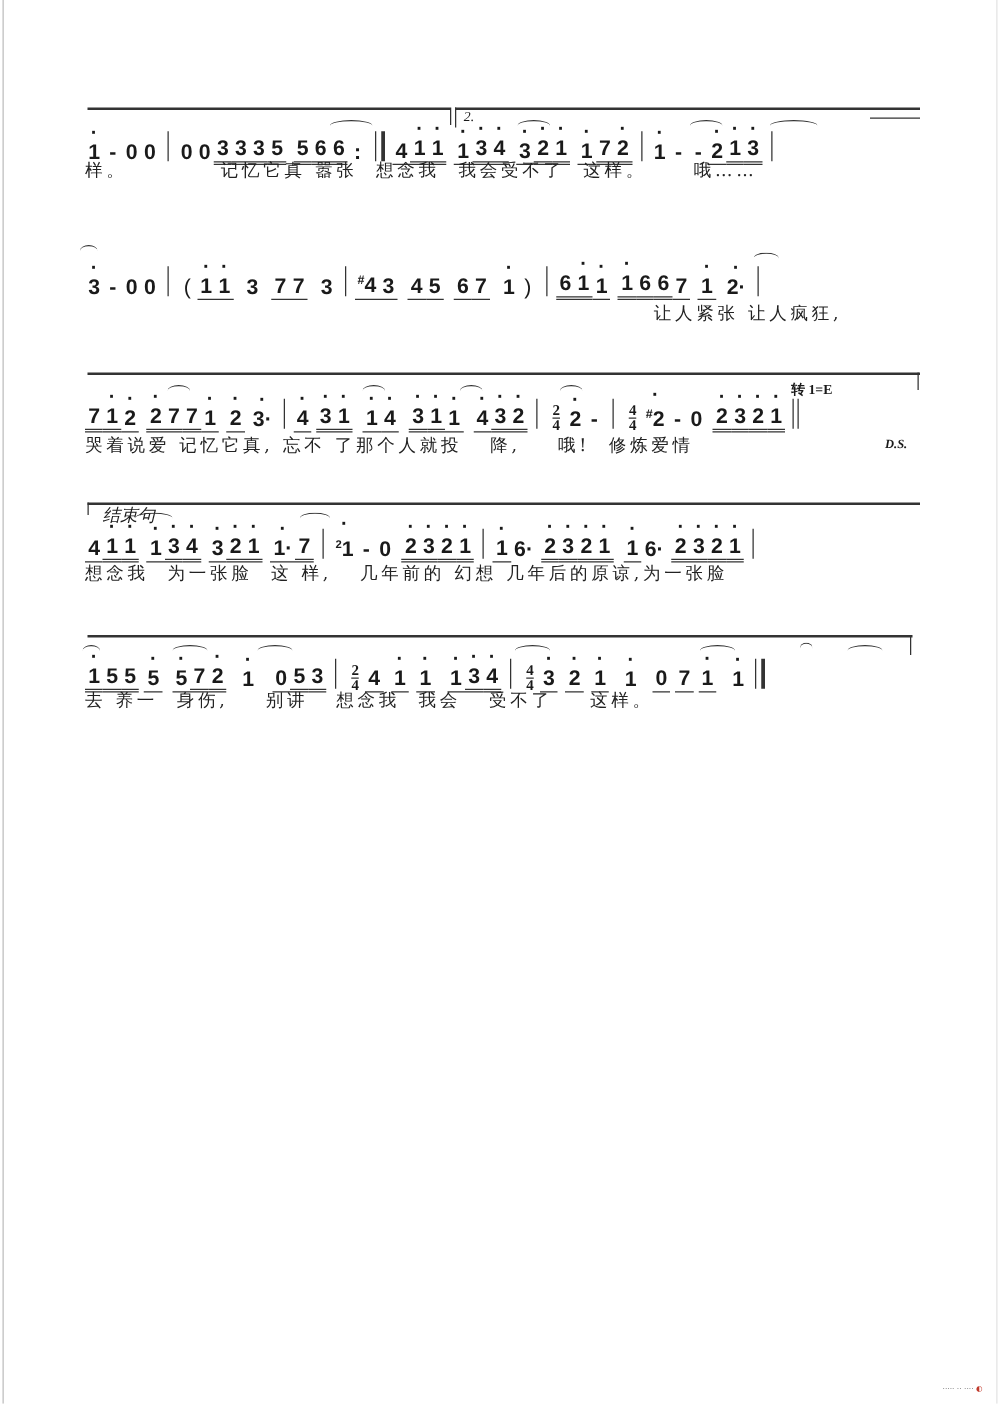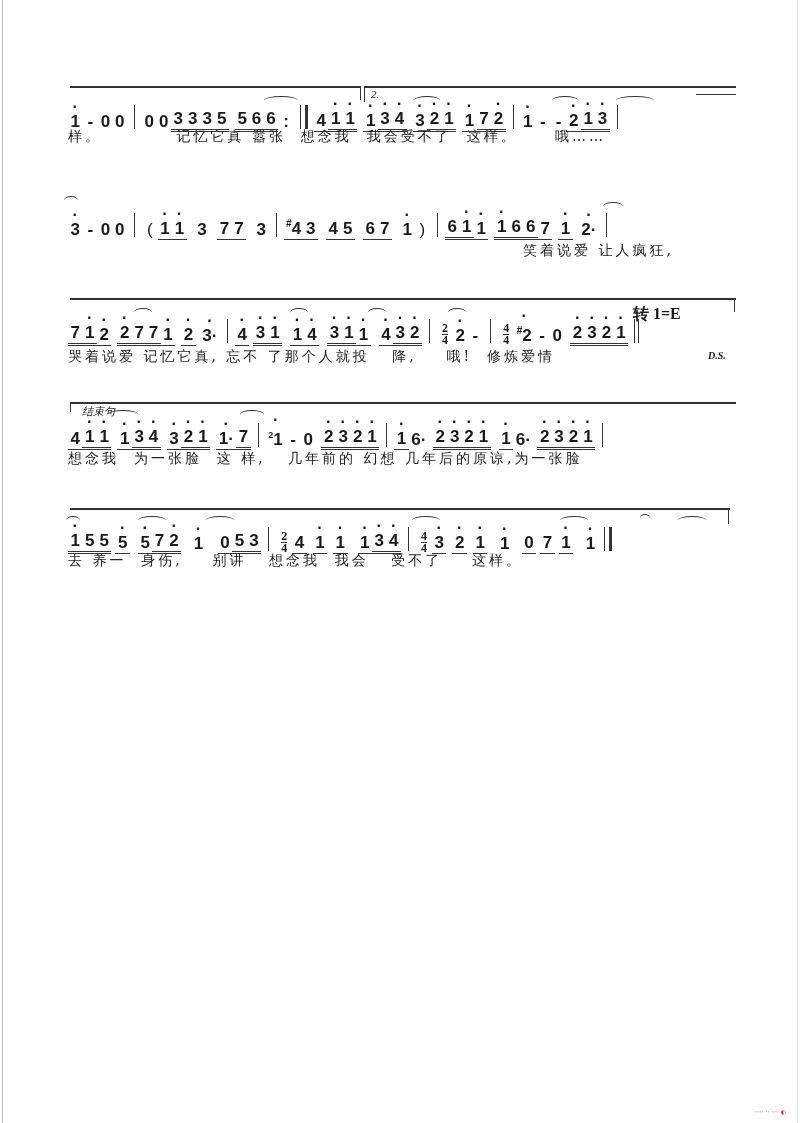--- a/index.html
+++ b/index.html
@@ -18,21 +18,21 @@
   .token.ul1 { border-bottom: 1.3px solid #333; }
   .token.ul2 { border-bottom: 3.5px double #333; }
   .sym { font-family: "Liberation Sans", sans-serif; font-weight: bold; font-size: 17px; line-height: 20px; padding: 0 5px; }
   .barline { display: inline-block; width: 0; height: 24px; border-left: 1.5px solid #333; margin: 0 7px; align-self: center; }
   .barline.final { width: 4px; border-left: 1.5px solid #333; border-right: 3px solid #333; margin: 0 6px; }
   .timesig { display: inline-flex; flex-direction: column; font-family: "Liberation Serif", serif; font-weight: bold;
              font-size: 12px; line-height: 11px; margin: 0 5px; text-align: center; }
   .timesig span:first-child { border-bottom: 1px solid #333; }
   .lyrics { position: absolute; left: 0; font-family: "DejaVu Serif", serif; font-size: 14px; letter-spacing: 3px;
             white-space: pre; color: #222; }
-  .annot { position: absolute; font-family: "Liberation Serif", serif; font-size: 16px; font-weight: bold; }
+  .annot { position: absolute; font-family: "Liberation Serif", serif; font-size: 11px; font-weight: bold; }
   .annot-italic { position: absolute; font-family: "Liberation Serif", serif; font-size: 10px; font-style: italic; font-weight: bold; }
   .slur { position: absolute; height: 8px; border-top: 1.4px solid #333; border-radius: 50% 50% 0 0; }
   .watermark { position: absolute; right: 14px; bottom: 8px; font-size: 6px; color: #555; }
   .wm-logo { color: #c0392b; }
 </style>
 </head>
 <body>
 
 <div class="page-border"></div>
 
@@ -124,21 +124,21 @@
     <span class="token dot-hi ul2">1</span>
       <span class="token ul2">6</span>
       <span class="token ul2">6</span>
       <span class="token ul1">7</span>
     <span class="token dot-hi ul1" style="margin-left:6px">1</span>
     <span class="token dot-hi" style="margin-left:6px">2·</span>
     <span class="barline"></span>
   </div>
   <div class="slur" style="left:-4px; top:-10px; width:14px;"></div>
   <div class="slur" style="left:535px; top:-4px; width:20px;"></div>
-  <div class="lyrics" style="top:36px; left:455px;">笑着说爱 让人疯狂,</div>
+  <div class="lyrics" style="top:36px; left:455px;">让人紧张 让人疯狂,</div>
 </div>
 
 <div class="system" style="top:298px;">
   <div class="bracket-line" style="left:2px; width:666px; top:0;"></div>
   <div class="volta-v" style="left:666px; top:0; height:14px;"></div>
   <div class="annot" style="left:565px; top:6px;">转 1=E</div>
   <div class="notes" style="top:18px;">
     <span class="token ul2">7</span>
       <span class="token dot-hi ul2">1</span>
       <span class="token dot-hi ul1">2</span>
@@ -186,21 +186,21 @@
   <div class="slur" style="left:222px; top:10px; width:18px;"></div>
   <div class="slur" style="left:300px; top:10px; width:18px;"></div>
   <div class="slur" style="left:380px; top:10px; width:18px;"></div>
   <div class="lyrics" style="top:50px;">哭着说爱 记忆它真, 忘不 了那个人就投   降,    哦!  修炼爱情</div>
   <div class="annot-italic" style="left:640px; top:52px;">D.S.</div>
 </div>
 
 <div class="system" style="top:402px;">
   <div class="bracket-line" style="left:2px; width:666px; top:0;"></div>
   <div class="volta-v" style="left:2px; top:0; height:10px;"></div>
-  <div class="annot-italic" style="left:14px; top:2px; font-weight:normal; font-size:11px;">结束句</div>
+  <div class="annot-italic" style="left:14px; top:2px; font-weight:normal; font-size:14px;">结束句</div>
   <div class="notes" style="top:18px;">
     <span class="token ul1">4</span>
       <span class="token dot-hi ul2">1</span>
       <span class="token dot-hi ul2">1</span>
     <span style="width:6px;display:inline-block"></span>
     <span class="token dot-hi ul1">1</span>
       <span class="token dot-hi ul2">3</span>
       <span class="token dot-hi ul2">4</span>
     <span style="width:6px;display:inline-block"></span>
     <span class="token dot-hi ul1">3</span>

